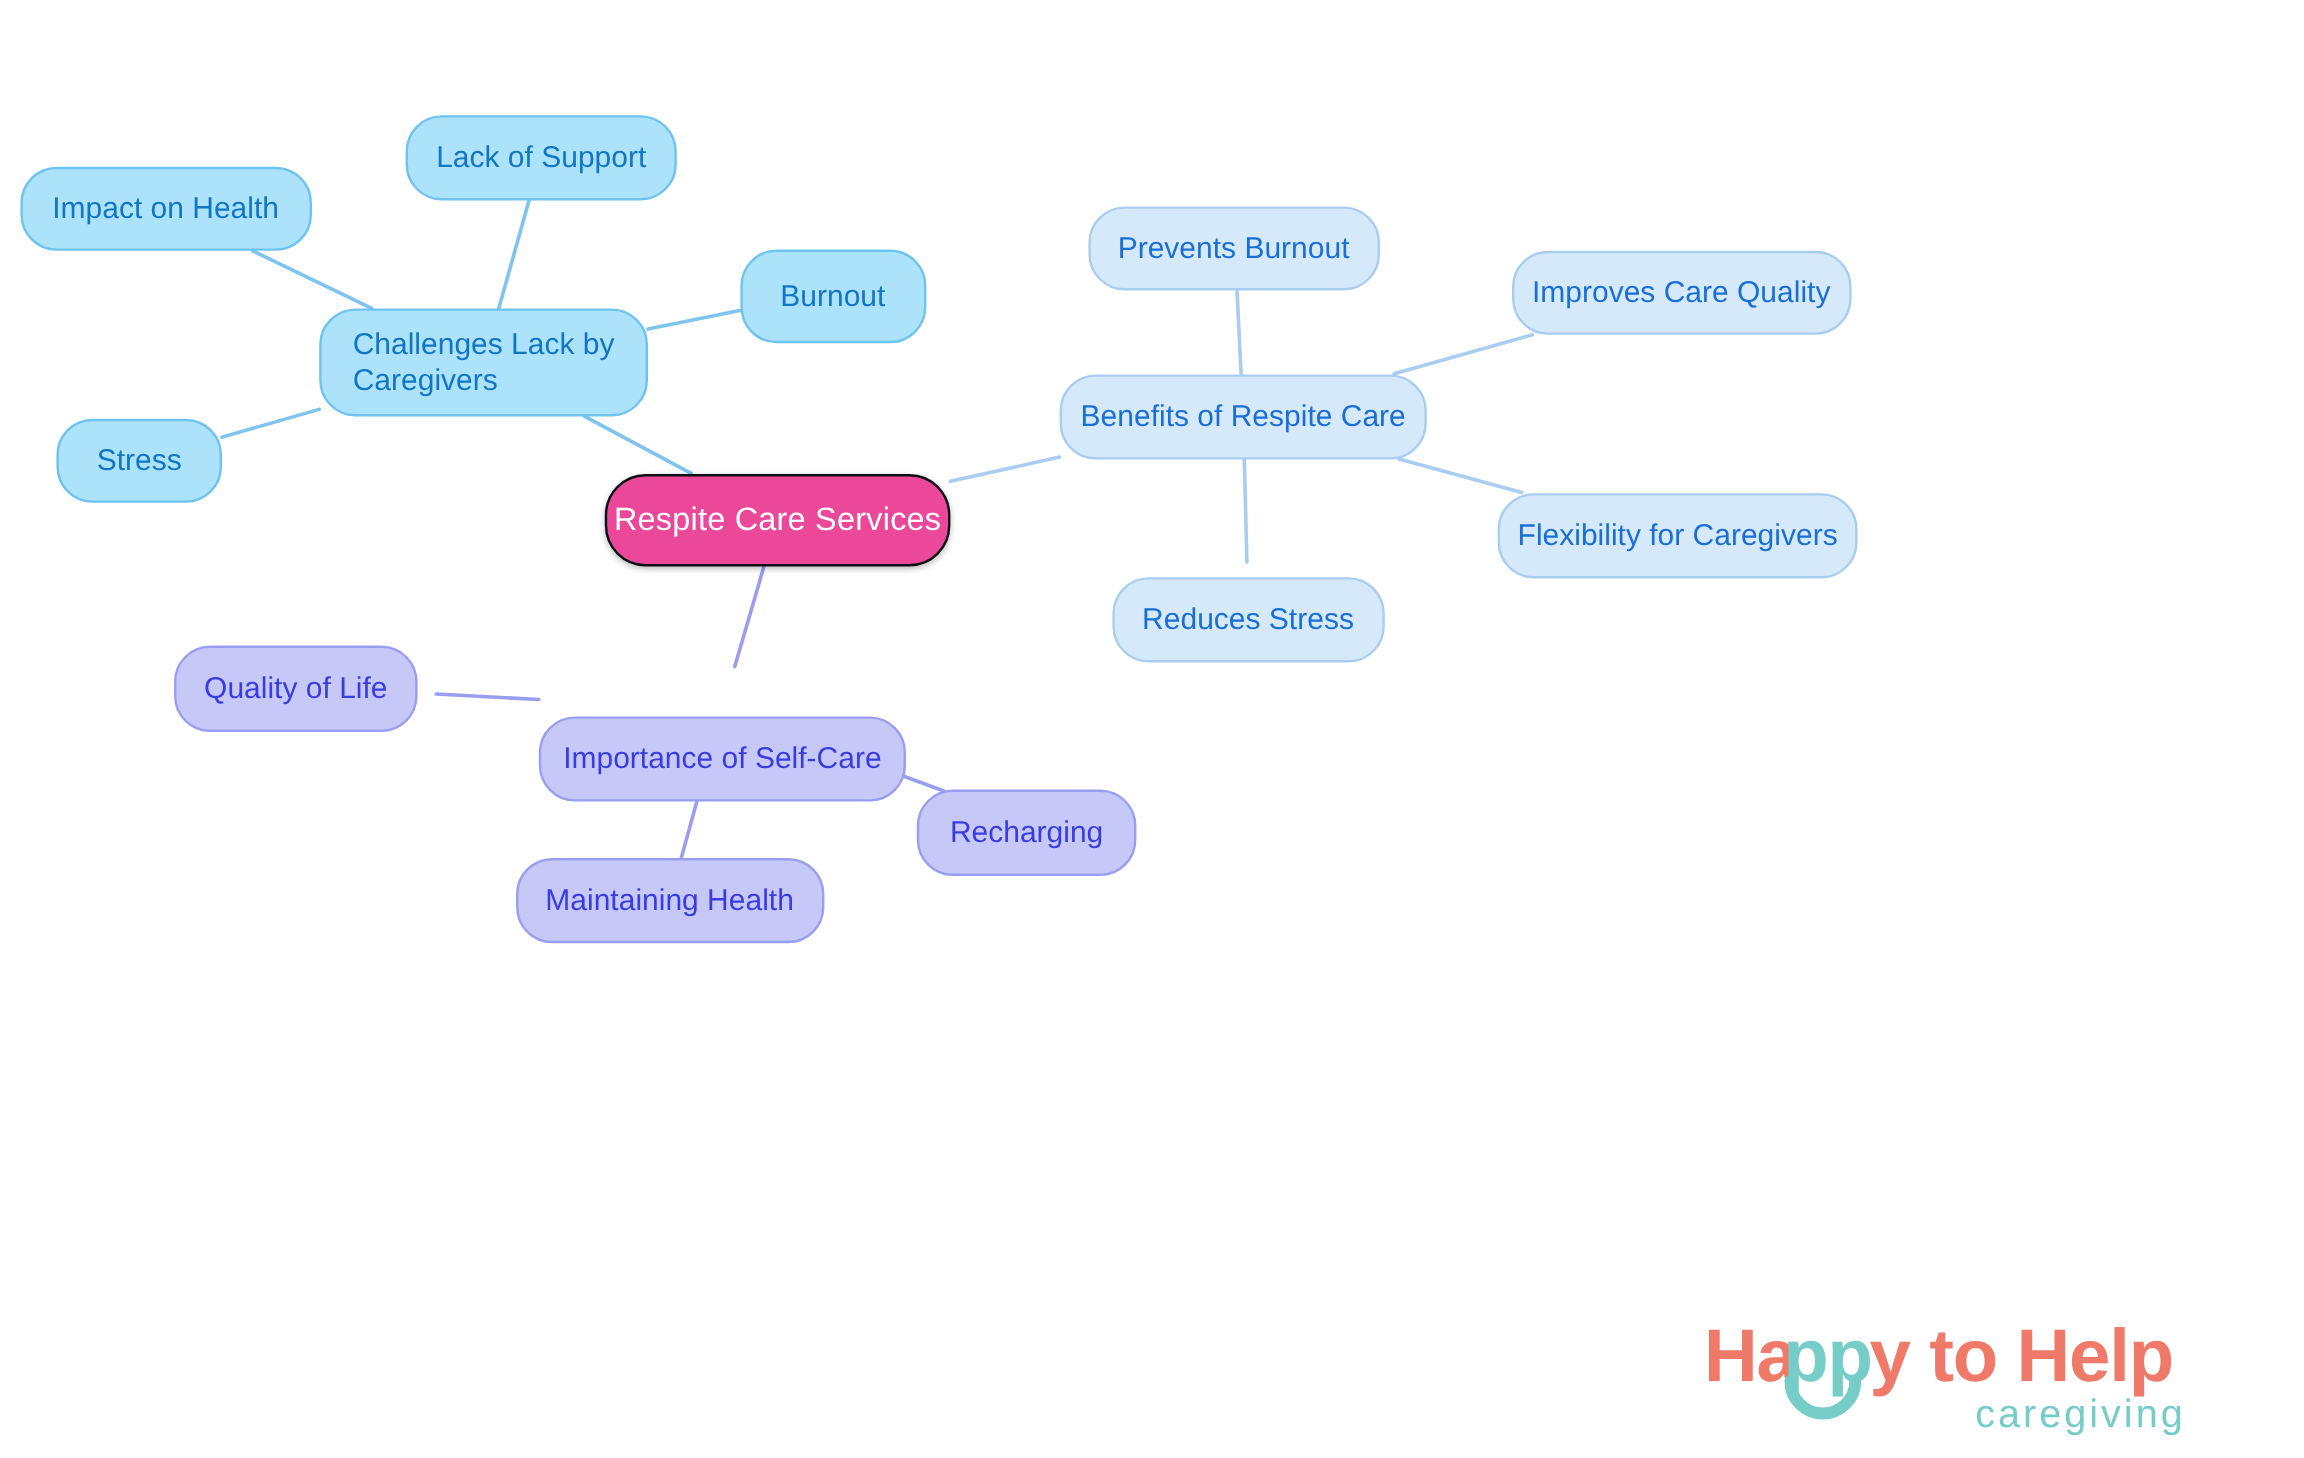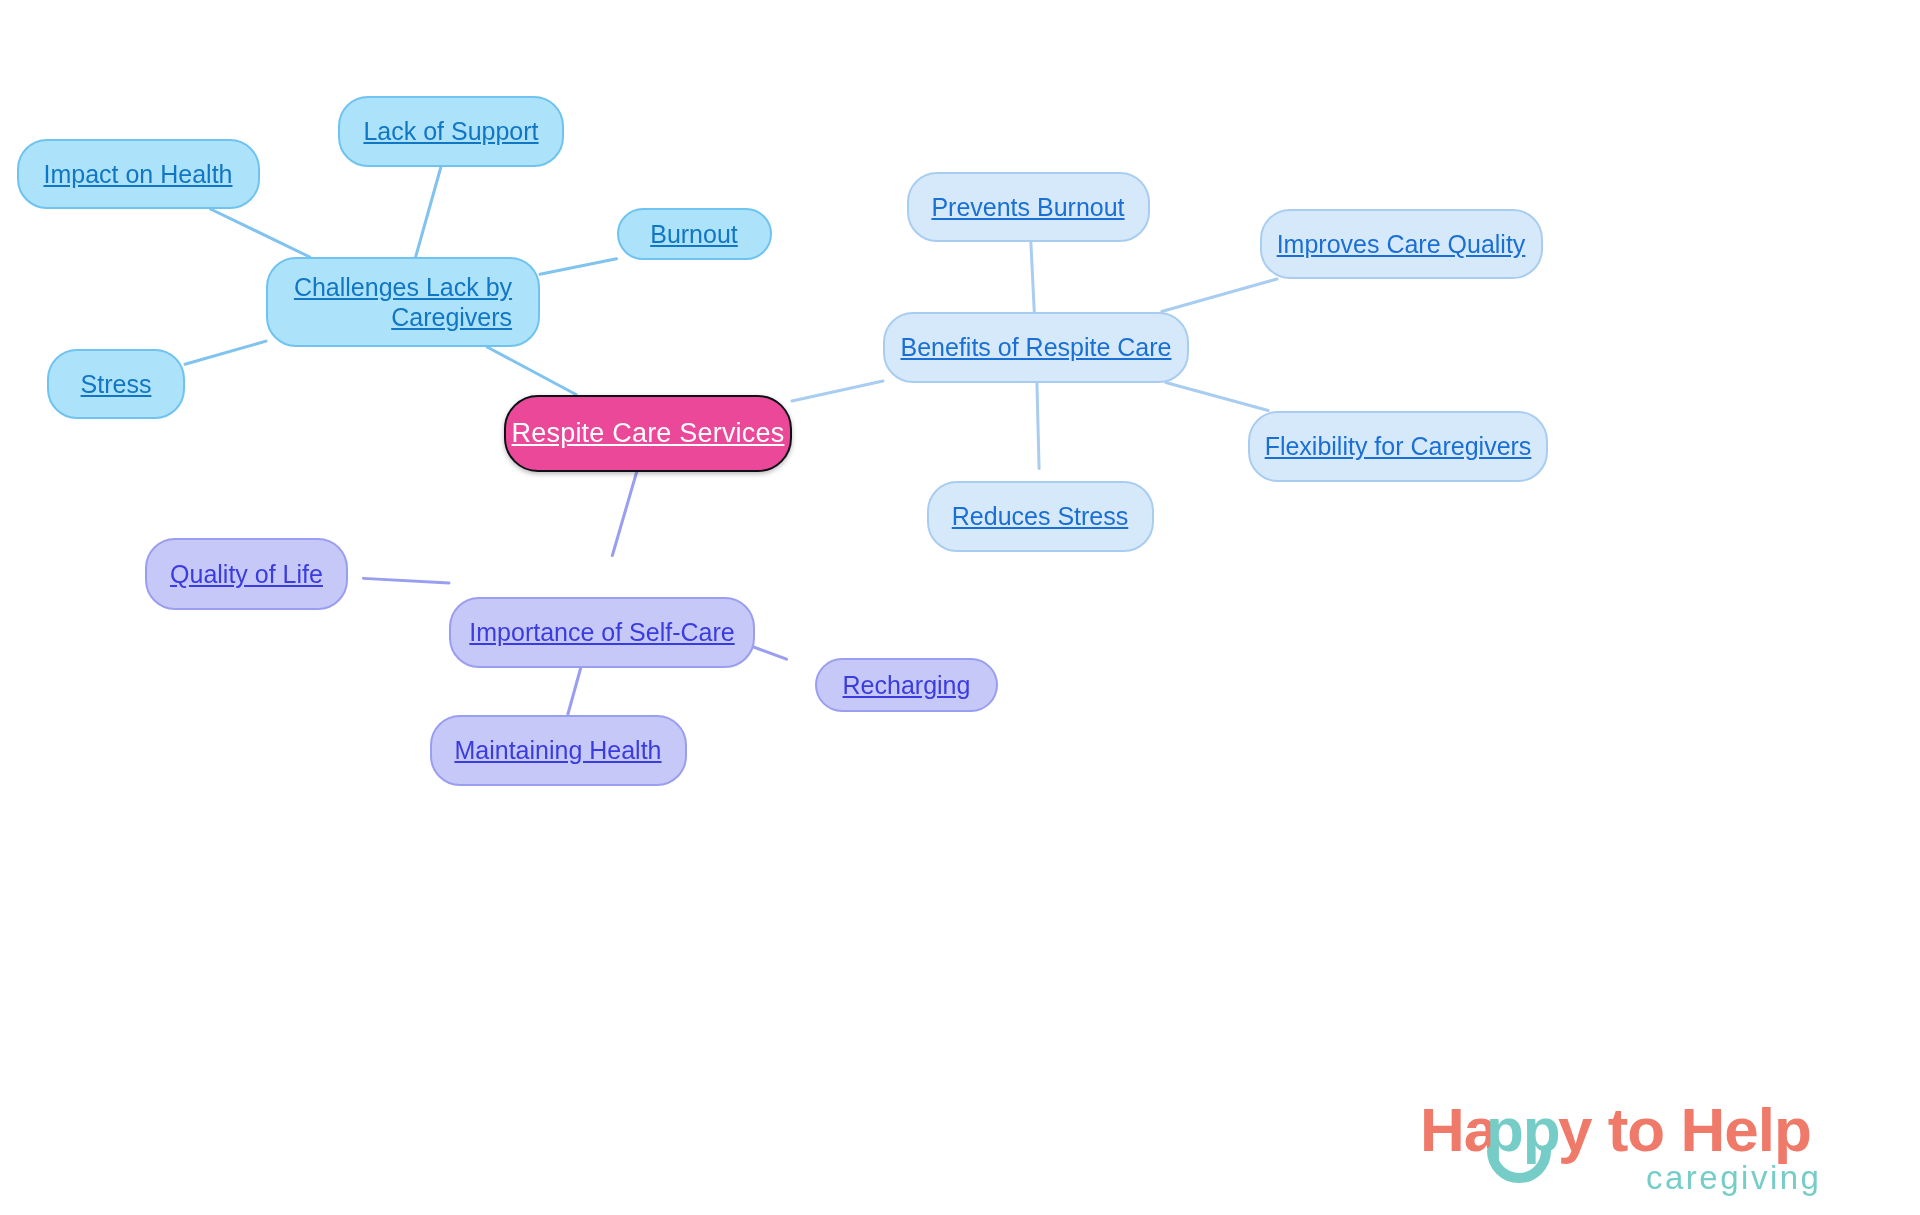--- a/index.html
+++ b/index.html
@@ -22,27 +22,26 @@
     width: 1920px;
     height: 1215px;
     pointer-events: none;
   }
   .node {
     position: absolute;
     box-sizing: border-box;
     display: flex;
     align-items: center;
     justify-content: center;
-    text-align: right;
+    text-align: left;
     border-style: solid;
     border-width: 2px;
     white-space: pre-line;
     line-height: 1.22;
     user-select: none;
-    text-decoration: underline;
   }
   .node-root {
     background: #ec4899;
     border-color: #0d1117;
     color: #ffffff;
     border-radius: 34px;
     font-size: 27px;
     letter-spacing: .2px;
     box-shadow: 0 2px 5px rgba(0,0,0,.28);
   }
@@ -96,30 +95,30 @@
       <line x1="698.0588235294117" y1="626.5" x2="786.5" y2="659.1847826086956" stroke="#9a9ef0" stroke-width="3" stroke-linecap="round"></line>
       <line x1="592.1761006289308" y1="626.5" x2="567.8238993710692" y2="714.5" stroke="#9a9ef0" stroke-width="3" stroke-linecap="round"></line>
     </svg>
 
   <div id="nodes">
       <div class="node node-root" style="left: 504px; top: 394.5px; width: 288px; height: 77px;"><span>Respite Care Services</span></div>
       <div class="node node-blue-a" style="left: 266px; top: 257px; width: 274px; height: 90px;"><span>Challenges Lack by
 Caregivers</span></div>
       <div class="node node-blue-a" style="left: 16.5px; top: 139px; width: 243px; height: 70px;"><span>Impact on Health</span></div>
       <div class="node node-blue-a" style="left: 338px; top: 95.5px; width: 226px; height: 71px;"><span>Lack of Support</span></div>
-      <div class="node node-blue-a" style="left: 616.5px; top: 208px; width: 155px; height: 52px;"><span>Burnout</span></div>
+      <div class="node node-blue-a" style="left: 616.5px; top: 208px; width: 155px; height: 78px;"><span>Burnout</span></div>
       <div class="node node-blue-a" style="left: 47px; top: 349px; width: 138px; height: 70px;"><span>Stress</span></div>
       <div class="node node-blue-b" style="left: 883px; top: 311.5px; width: 306px; height: 71px;"><span>Benefits of Respite Care</span></div>
       <div class="node node-blue-b" style="left: 906.5px; top: 149px; width: 243px; height: 70px; margin-top: 23px;"><span>Prevents Burnout</span></div>
       <div class="node node-blue-b" style="left: 1259.5px; top: 209px; width: 283px; height: 70px;"><span>Improves Care Quality</span></div>
       <div class="node node-blue-b" style="left: 1248px; top: 410.5px; width: 300px; height: 71px;"><span>Flexibility for Caregivers</span></div>
       <div class="node node-blue-b" style="left: 926.5px; top: 481px; width: 227px; height: 71px;"><span>Reduces Stress</span></div>
       <div class="node node-purple" style="left: 449px; top: 555.5px; width: 306px; height: 71px; margin-top: 41px;"><span>Importance of Self-Care</span></div>
       <div class="node node-purple" style="left: 145px; top: 538px; width: 203px; height: 72px;"><span>Quality of Life</span></div>
-      <div class="node node-purple" style="left: 815px; top: 658px; width: 183px; height: 54px;"><span>Recharging</span></div>
+      <div class="node node-purple" style="left: 764px; top: 658px; width: 183px; height: 72px;"><span>Recharging</span></div>
       <div class="node node-purple" style="left: 429.5px; top: 714.5px; width: 257px; height: 71px;"><span>Maintaining Health</span></div>
     </div>
 
   <svg id="logo" viewBox="0 0 470 108">
     <text id="logo-l1a" x="4" y="62" font-family="'Liberation Sans', sans-serif" font-size="62" font-weight="bold" letter-spacing="-1" fill="#f07a6a">Ha</text>
     <text id="logo-l1b" x="70" y="62" font-family="'Liberation Sans', sans-serif" font-size="62" font-weight="bold" letter-spacing="-1" fill="#76cdc8">pp</text>
     <text id="logo-l1c" x="142" y="62" font-family="'Liberation Sans', sans-serif" font-size="62" font-weight="bold" letter-spacing="-1" fill="#f07a6a">y to Help</text>
     <path id="logo-smile" d="M76 62 A 27 27 0 0 0 130 62" fill="none" stroke-width="10" stroke-linecap="round" stroke="#76cdc8"></path>
     <text id="logo-l2" x="230" y="100" font-family="'Liberation Sans', sans-serif" font-size="33" letter-spacing="2.5" fill="#76cdc8">caregiving</text>
   </svg>

